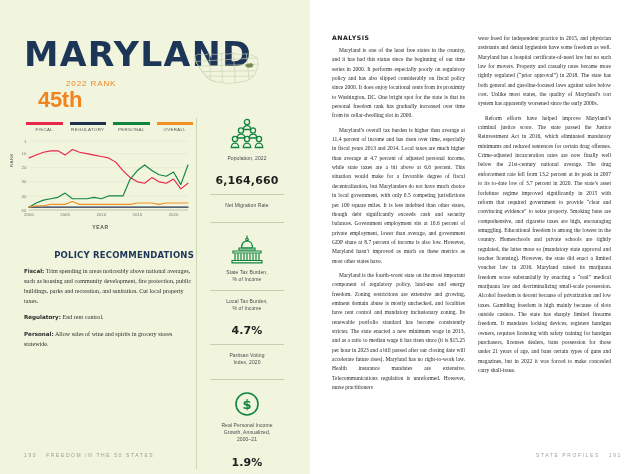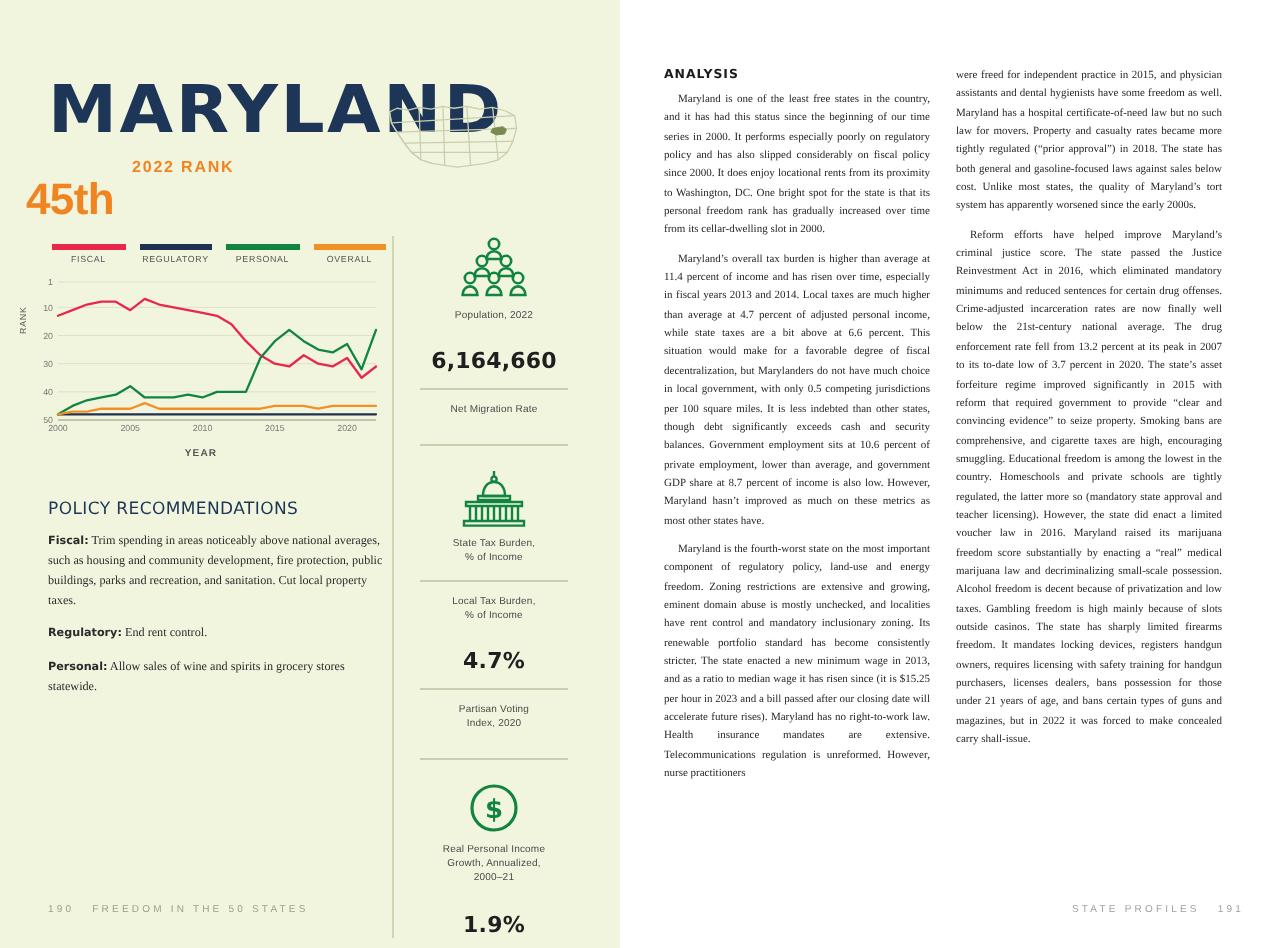--- a/index.html
+++ b/index.html
@@ -30,28 +30,28 @@
     letter-spacing:1.2px;
     color:#1d3557;
     line-height:1;
     transform:scaleX(1.05);
     transform-origin:left center;
   }
   .rank-label{
     position:absolute;
     left:26px;top:79px;
     font-size:8px;
-    font-weight:bold;
+    font-weight:normal;
     letter-spacing:0.9px;
     color:#ef8421;
     padding-left:40px;
   }
   .rank-value{
     position:absolute;
-    left:13px;top:87px;
+    left:38px;top:87px;
     font-size:22px;
     font-weight:bold;
     color:#ef8421;
     letter-spacing:-0.3px;
   }
   
   .us-map{
     position:absolute;
     left:190px;top:44px;
     width:74px;height:46px;
@@ -102,23 +102,24 @@
   
   .policy{
     position:absolute;
     left:24px;top:250px;
     width:170px;
   }
   .policy h3{
     margin:0 0 7px 0;
     font-family:"DejaVu Sans", sans-serif;
     font-size:8.5px;
-    font-weight:normal;
+    font-weight:bold;
     letter-spacing:0.2px;
     color:#1d3557;
+    text-align:right;
   }
   .policy p{
     margin:0 0 7px 0;
     font-family:"Liberation Serif", serif;
     font-size:6.1px;
     line-height:1.62;
     color:#2b2b2b;
     text-align:left;
   }
   .policy b{font-family:"DejaVu Sans", sans-serif;font-size:5.6px;}

